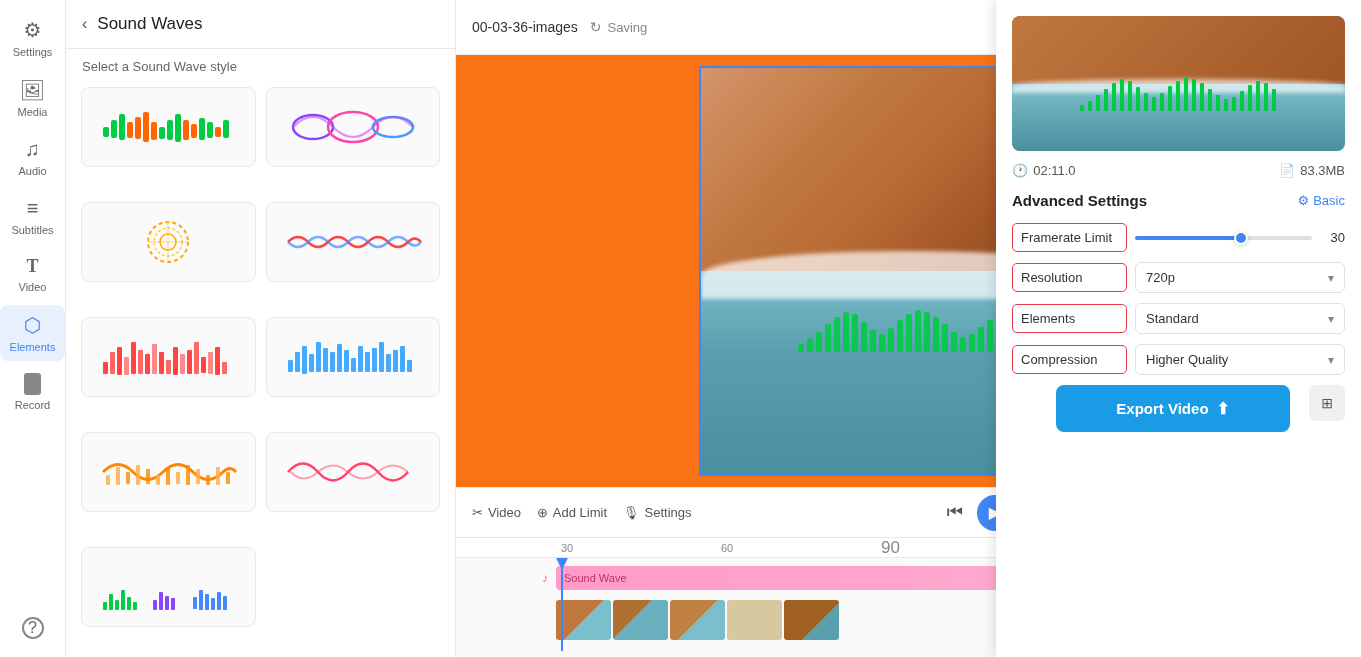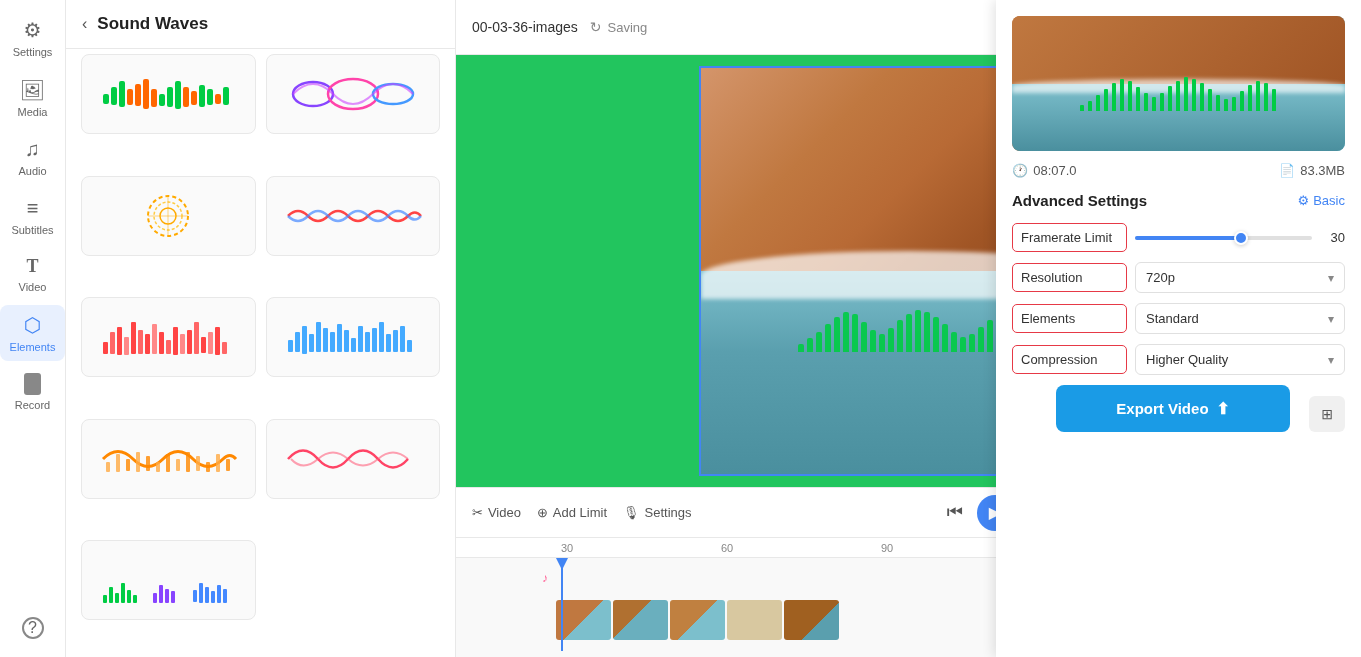--- a/index.html
+++ b/index.html
@@ -48,21 +48,21 @@
       border-bottom: 1px solid #e8e8e8;
       gap: 10px;
     }
     .panel-header .back-btn {
       cursor: pointer;
       color: #555;
       font-size: 16px;
     }
     .panel-header .title {
       font-size: 17px;
-      font-weight: 700;
+      font-weight: 400;
       color: #222;
     }
     .panel-subtitle {
       padding: 10px 16px 8px;
       font-size: 13px;
       color: #666;
     }
     .wave-grid {
       display: grid;
       grid-template-columns: 1fr 1fr;
@@ -83,21 +83,21 @@
       background: #fafafa;
       overflow: hidden;
     }
     .wave-item svg { width: 140px; height: 50px; }
 
     
     .main {
       flex: 1;
       display: flex;
       flex-direction: column;
-      background: #22c55e;
+      background: #f97316;
       position: relative;
     }
     .topbar {
       height: 55px;
       background: #fff;
       border-bottom: 1px solid #e8e8e8;
       display: flex;
       align-items: center;
       padding: 0 16px;
       gap: 12px;
@@ -476,21 +476,21 @@
       background: #f0f0f0;
       border: none;
       border-radius: 6px;
       padding: 10px 12px;
       cursor: pointer;
       font-size: 14px;
       color: #555;
     }
     .export-bottom-row {
       display: flex;
-      align-items: flex-end;
+      align-items: flex-start;
       gap: 11px;
       margin-left: 44px;
     }
   </style>
 </head>
 <body>
 
 <div class="sidebar">
   <div class="sidebar-item">
     <span class="icon">⚙</span>
@@ -524,20 +524,21 @@
   <div class="sidebar-item">
     <span class="icon" style="font-size:16px;border:2px solid #888;border-radius:50%;width:22px;height:22px;display:flex;align-items:center;justify-content:center;color:#666;">?</span>
   </div>
 </div>
 
 <div class="panel">
   <div class="panel-header">
     <span class="back-btn">‹</span>
     <span class="title">Sound Waves</span>
   </div>
+  <div class="panel-subtitle">Select a Sound Wave style</div>
   <div class="wave-grid">
 
     <div class="wave-item">
       <svg viewBox="0 0 140 50">
         <rect x="5" y="25" width="6" height="10" fill="#00cc44" rx="2"></rect>
         <rect x="13" y="18" width="6" height="18" fill="#00cc44" rx="2"></rect>
         <rect x="21" y="12" width="6" height="26" fill="#00cc44" rx="2"></rect>
         <rect x="29" y="20" width="6" height="16" fill="#ff6600" rx="2"></rect>
         <rect x="37" y="15" width="6" height="22" fill="#ff6600" rx="2"></rect>
         <rect x="45" y="10" width="6" height="30" fill="#ff6600" rx="2"></rect>
@@ -753,30 +754,33 @@
       <button class="play-btn">▶</button>
       <button style="background:none;border:none;font-size:18px;color:#555;cursor:pointer;">⏭</button>
     </div>
     <span class="time-display">00:00.0</span>
   </div>
 
   <div class="timeline-section">
     <div class="timeline-ruler">
       <span style="width:160px;font-size:11px;color:#888">30</span>
       <span style="width:160px;font-size:11px;color:#888">60</span>
-      <span style="width:160px;font-size:11px;color:#888">90</span>
+      <span style="width:160px;font-size:17px;color:#888">90</span>
       <span style="width:160px;font-size:11px;color:#888">120</span>
       <span style="width:160px;font-size:11px;color:#888">150</span>
     </div>
     <div class="track-area" style="position:relative;">
       <div class="playhead"></div>
 
       <div class="track-row">
         <div class="track-label">
           <span style="color:#ff6699;font-size:12px;">♪</span>
+        </div>
+        <div class="sound-wave-track">
+          <span>Sound Wave</span>
         </div>
       </div>
 
       <div class="track-row" style="height:45px;">
         <div class="track-label"></div>
         <div class="thumbnails-track">
           <div class="thumb thumb-beach"></div>
           <div class="thumb thumb-beach" style="background:linear-gradient(135deg,#b07030 40%,#6aafbe 40%)"></div>
           <div class="thumb thumb-beach" style="background:linear-gradient(135deg,#c08040 50%,#7cbfcc 50%)"></div>
           <div class="thumb" style="background:#d8c8a0;"></div>
@@ -817,21 +821,21 @@
             <div style="width: 4px; height: 26px; background: rgb(0, 204, 68); border-radius: 1px 1px 0px 0px; display: inline-block; margin-right: 2px;"></div>
             <div style="width: 4px; height: 30px; background: rgb(0, 204, 68); border-radius: 1px 1px 0px 0px; display: inline-block; margin-right: 2px;"></div>
             <div style="width: 4px; height: 28px; background: rgb(0, 204, 68); border-radius: 1px 1px 0px 0px; display: inline-block; margin-right: 2px;"></div>
             <div style="width: 4px; height: 22px; background: rgb(0, 204, 68); border-radius: 1px 1px 0px 0px; display: inline-block; margin-right: 2px;"></div>
           </div>
       </div>
     </div>
     <div class="meta-row">
       <div class="meta-item">
         <span>🕐</span>
-        <span>08:07.0</span>
+        <span>02:11.0</span>
       </div>
       <div class="meta-item">
         <span>📄</span>
         <span>83.3MB</span>
       </div>
     </div>
     <div class="meta-row">
       <span class="section-title">Advanced Settings</span>
       <span class="basic-link">
         <span>⚙</span>

